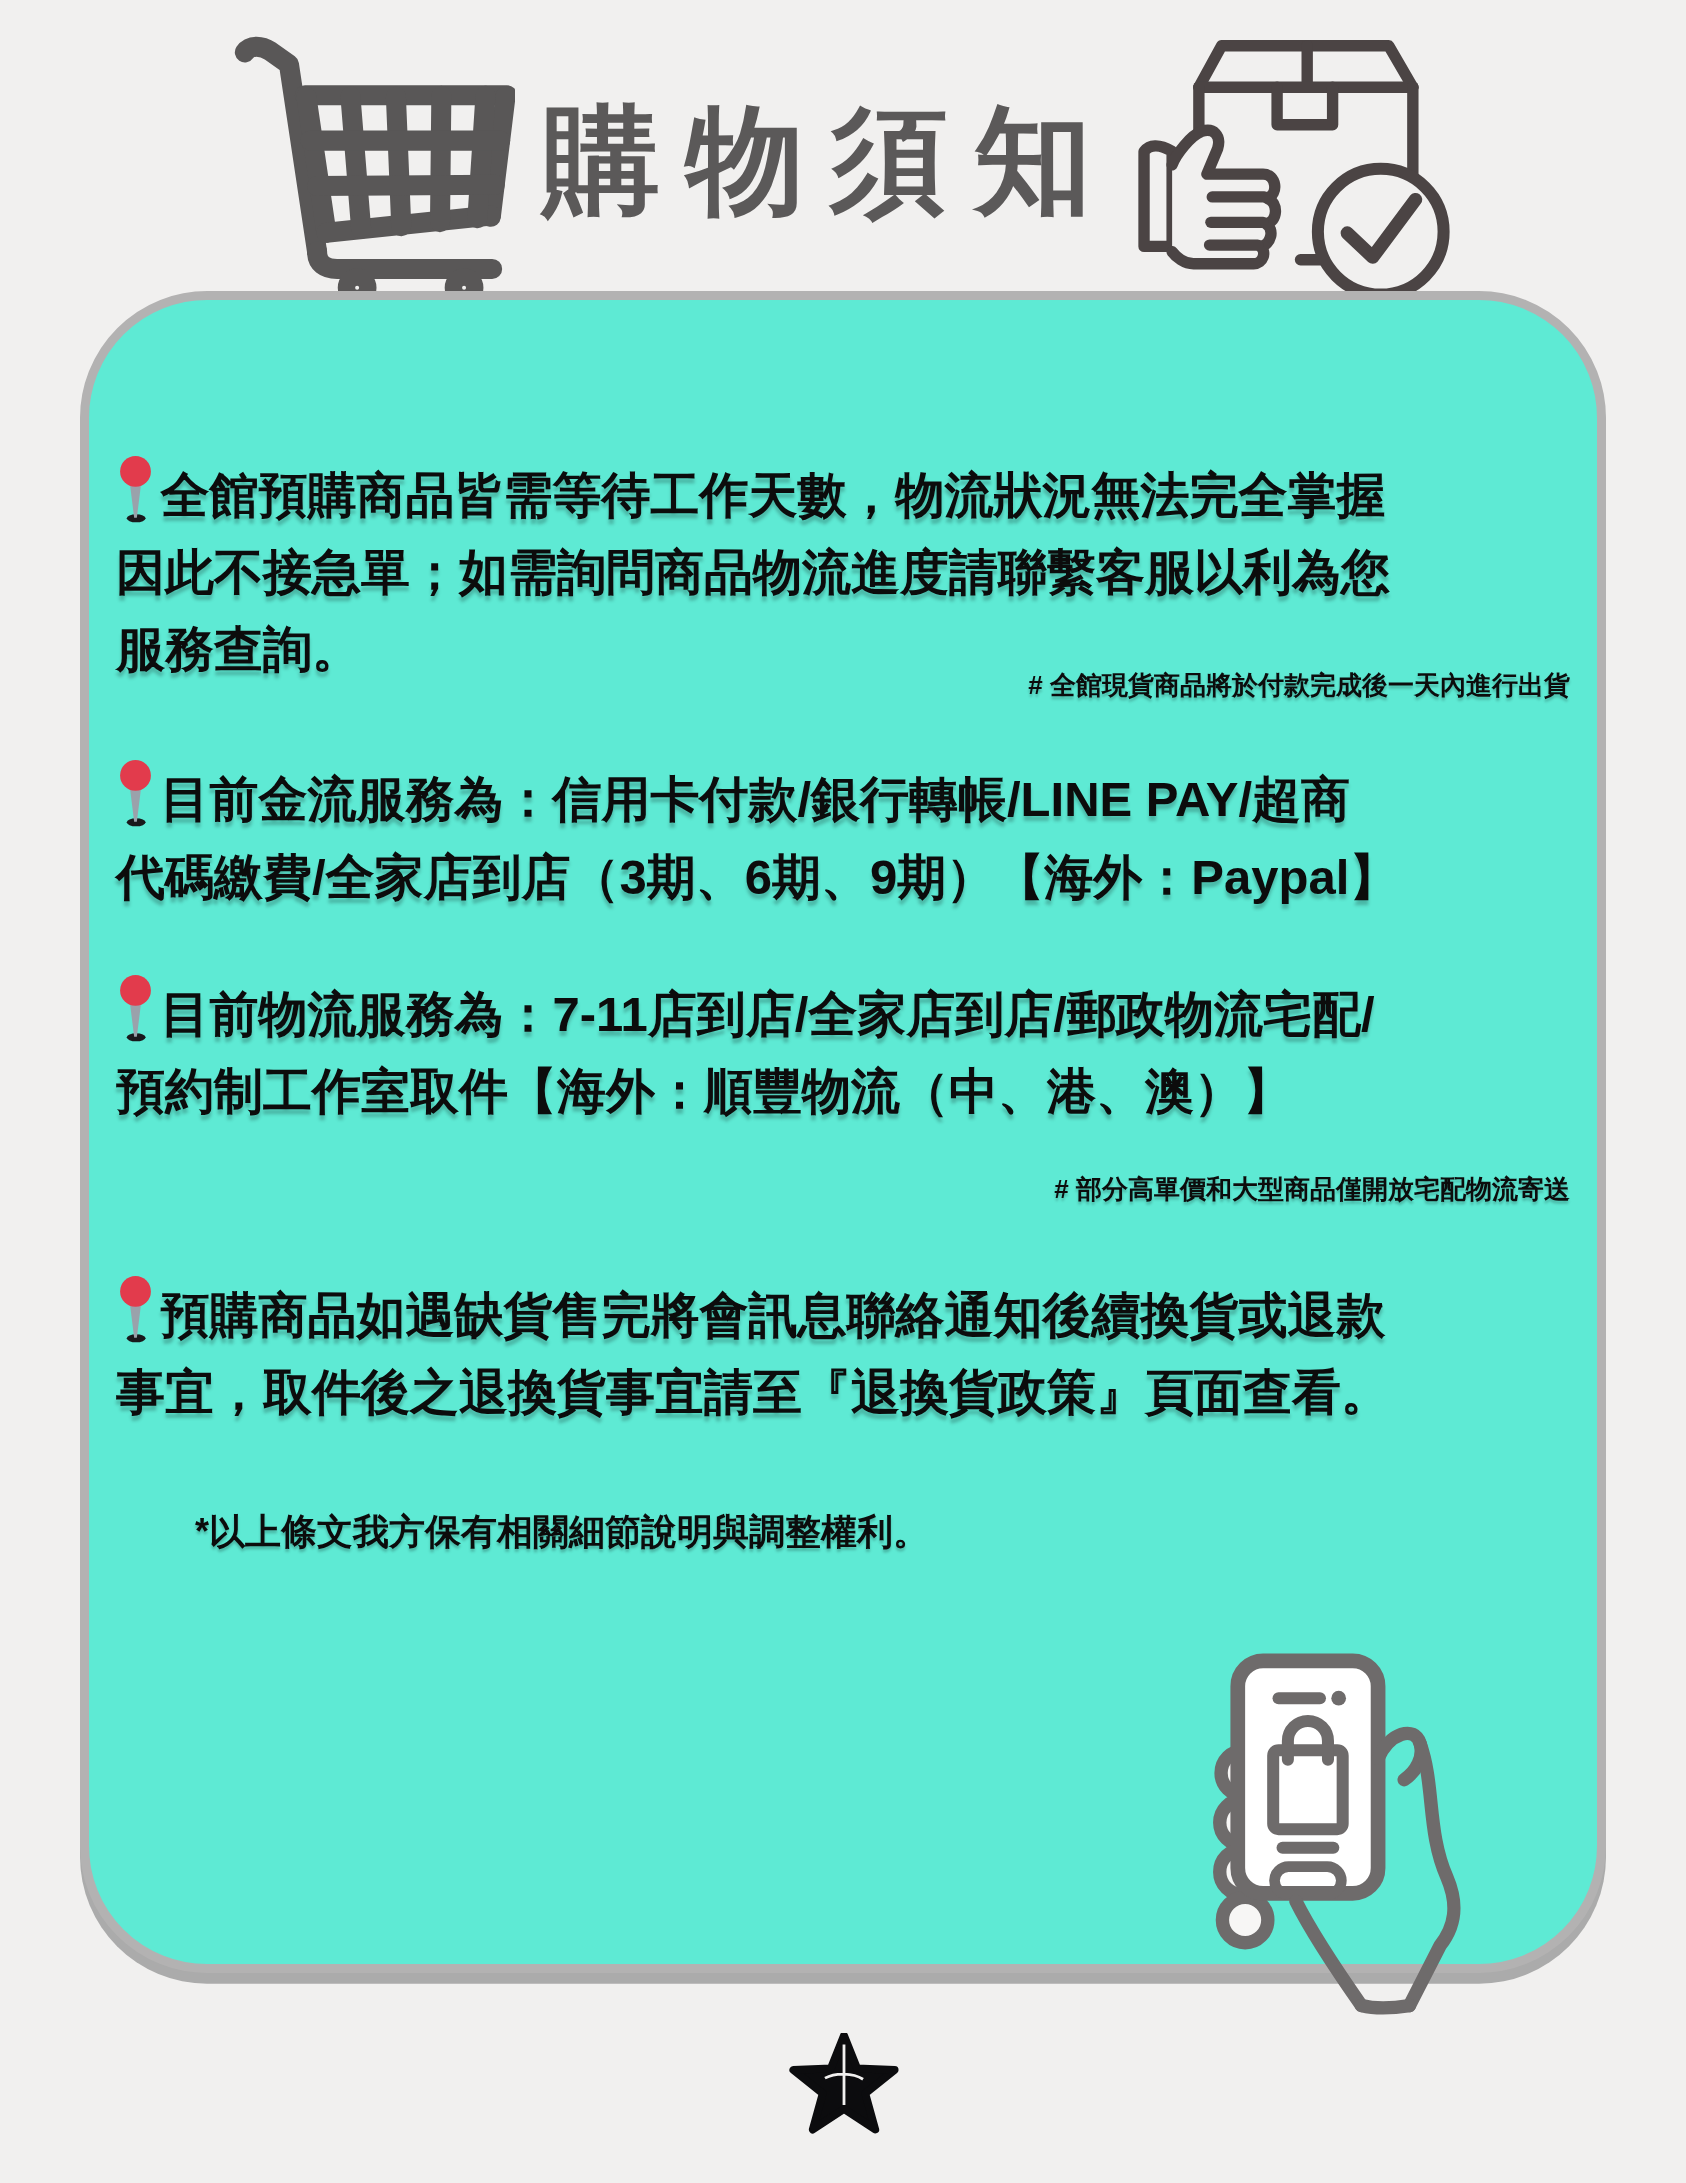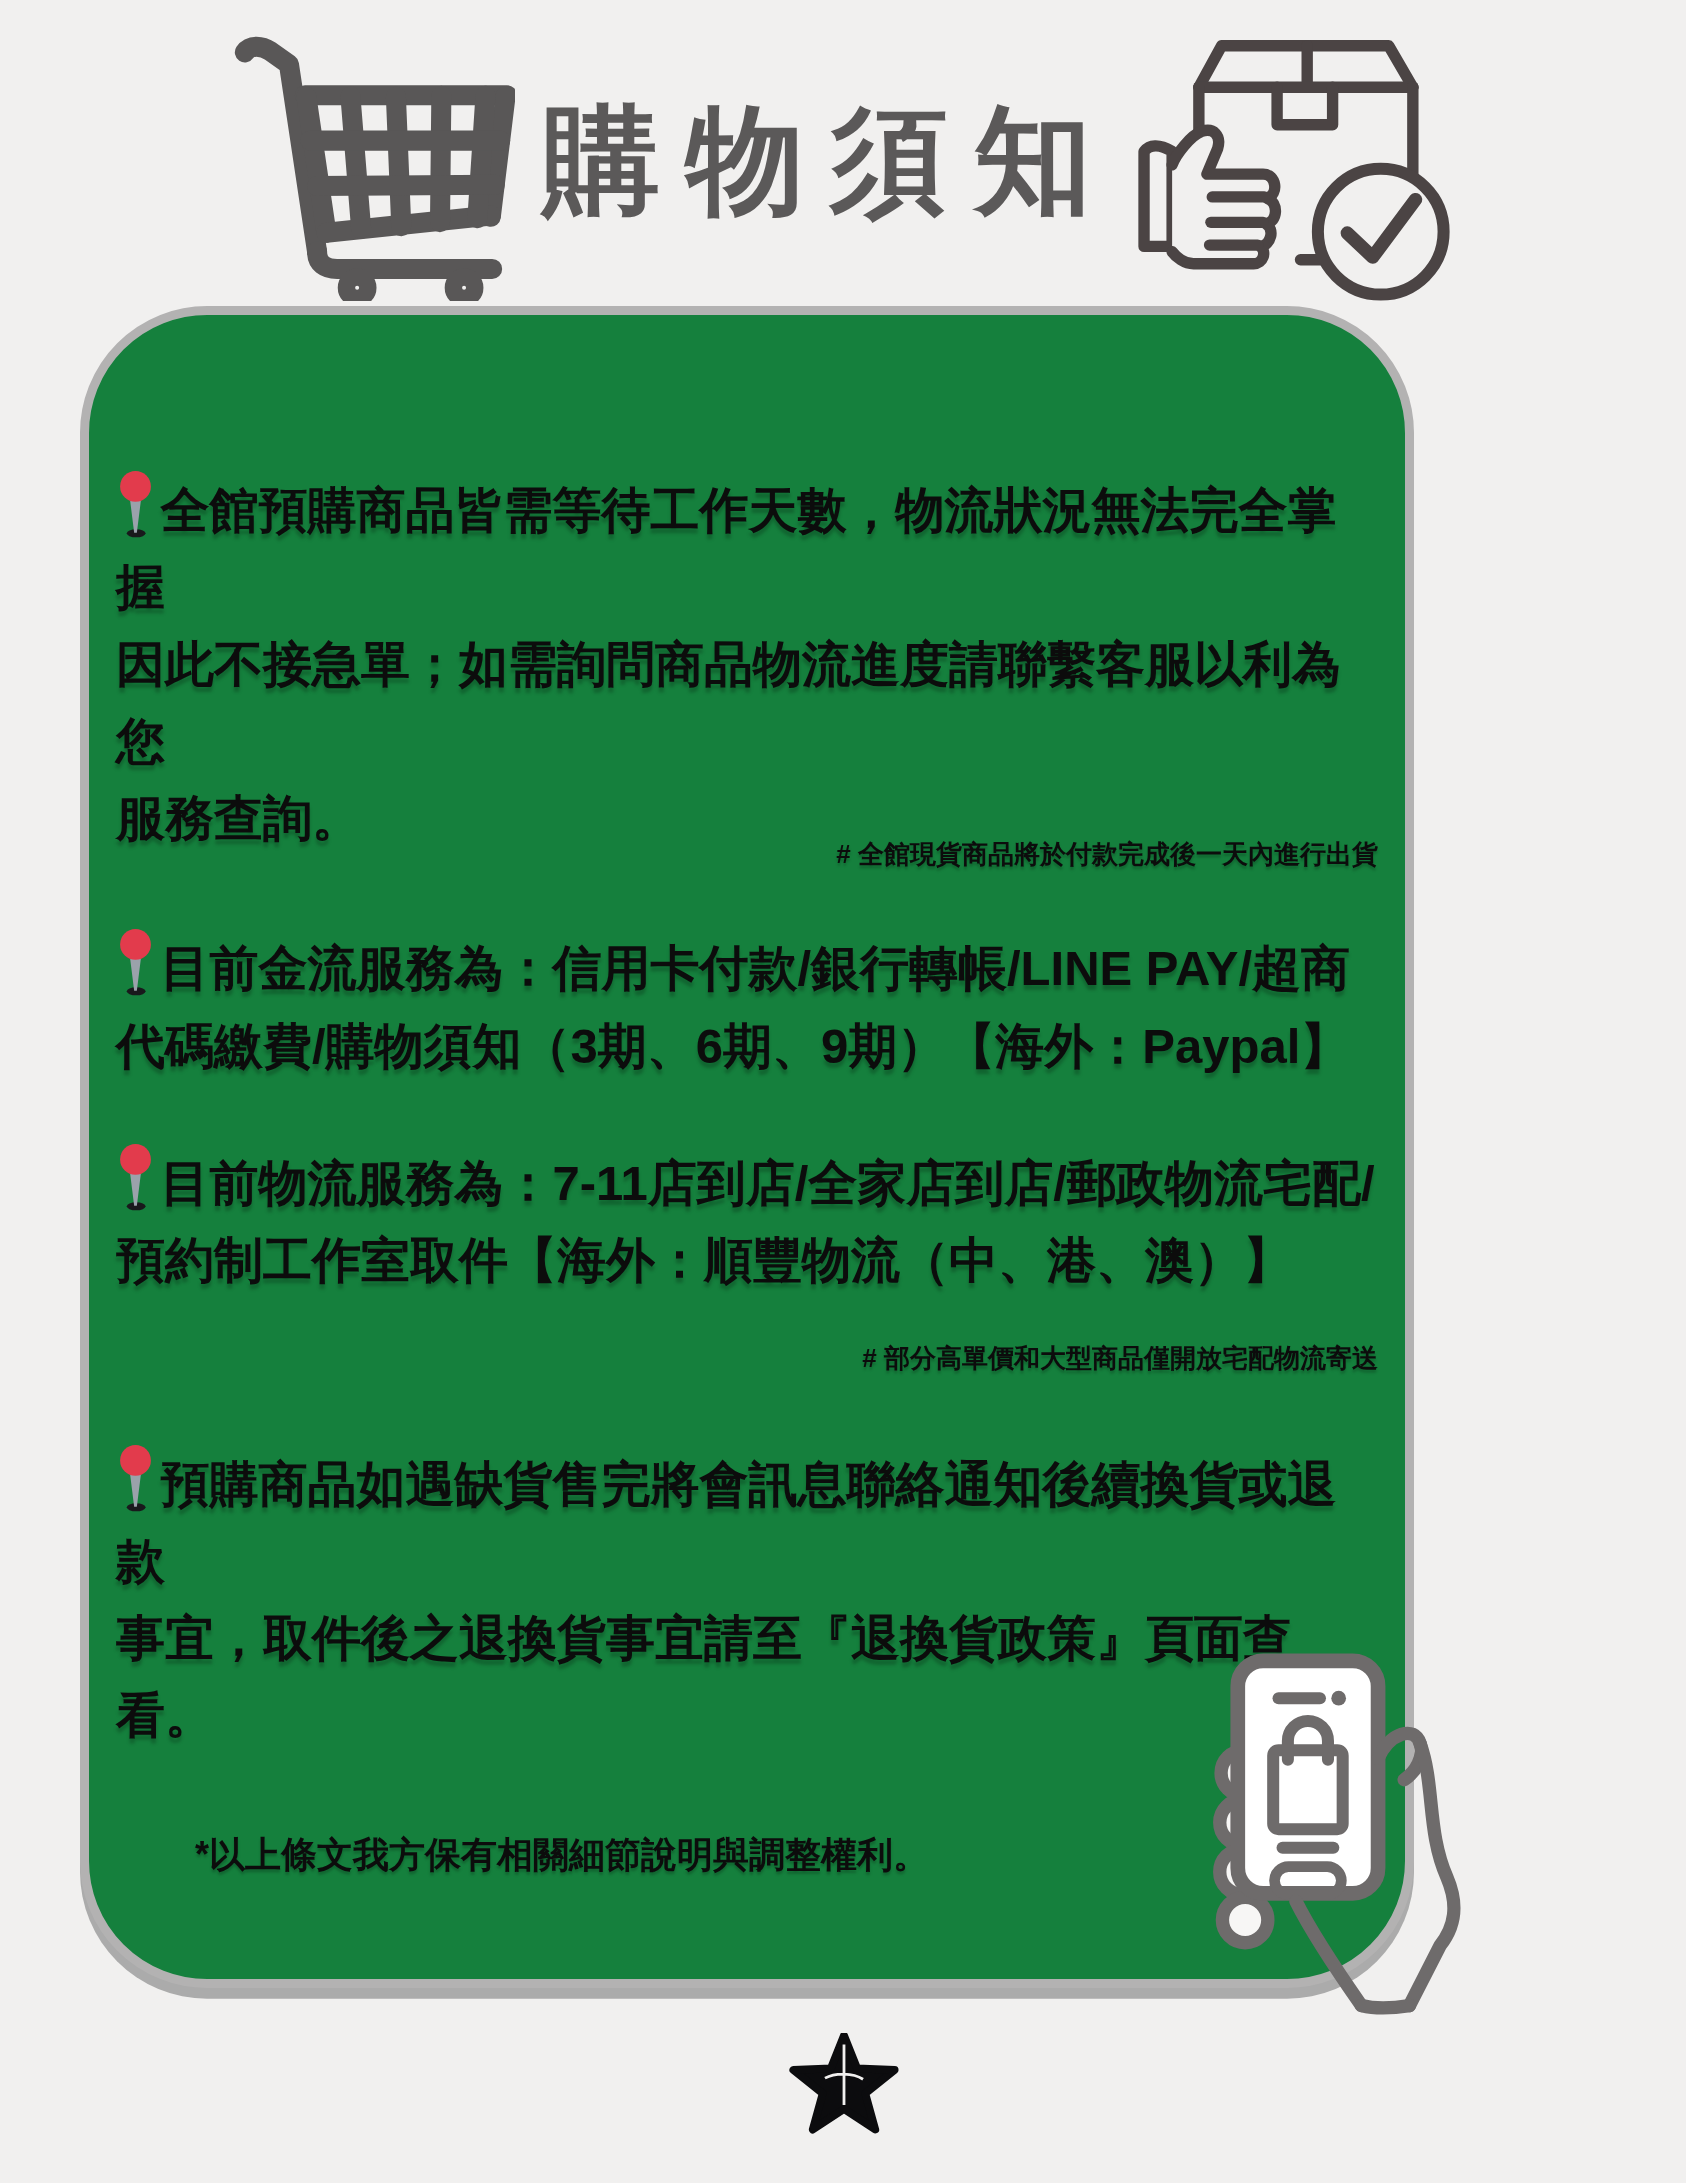--- a/index.html
+++ b/index.html
@@ -22,22 +22,22 @@
     margin:70px 0 0 0;
     font-size:118px;line-height:1;
     font-weight:700;color:#5b5959;
     letter-spacing:0.22em;text-indent:0.11em;
     white-space:nowrap;
   }
 
   
   .card{
     position:relative;z-index:1;
-    margin:16px 80px;width:1334px;height:1682px;box-sizing:border-box;
-    background:#15803d;
+    margin:1px 80px;width:1526px;height:1682px;box-sizing:border-box;
+    background:#5eead4;
     border:9.4px solid #b3b2b2;border-radius:127px;
     box-shadow:0 10.7px 0 #ababab;
     padding:156px 27px 27px 27px;
   }
   .bullet{
     margin:0;
     font-size:49px;font-weight:700;color:#0c0c0c;
     line-height:77px;
     text-shadow:0 4.7px 3.3px rgba(0,0,0,0.22);
   }
@@ -133,21 +133,21 @@
 因此不接急單；如需詢問商品物流進度請聯繫客服以利為您
 服務查詢。</span></p>
 
     <p class="note"># 全館現貨商品將於付款完成後一天內進行出貨</p>
 
     <p class="bullet m-b2"><svg class="pin" viewBox="0 0 58 100" aria-hidden="true">
           <ellipse cx="30" cy="93" rx="14" ry="6" fill="#19191c"></ellipse>
           <polygon points="21,44 37,44 31,92 27,92" fill="#9aa2ab"></polygon>
           <circle cx="29" cy="23" r="23" fill="#e23b4c"></circle>
         </svg><span class="btext">目前金流服務為：信用卡付款/銀行轉帳/LINE PAY/超商
-代碼繳費/購物須知（3期、6期、9期）【海外：Paypal】</span></p>
+代碼繳費/全家店到店（3期、6期、9期）【海外：Paypal】</span></p>
 
     <p class="bullet m-b3"><svg class="pin" viewBox="0 0 58 100" aria-hidden="true">
           <ellipse cx="30" cy="93" rx="14" ry="6" fill="#19191c"></ellipse>
           <polygon points="21,44 37,44 31,92 27,92" fill="#9aa2ab"></polygon>
           <circle cx="29" cy="23" r="23" fill="#e23b4c"></circle>
         </svg><span class="btext">目前物流服務為：7-11店到店/全家店到店/郵政物流宅配/
 預約制工作室取件【海外：順豐物流（中、港、澳）】</span></p>
 
     <p class="note m-note2"># 部分高單價和大型商品僅開放宅配物流寄送</p>
 

